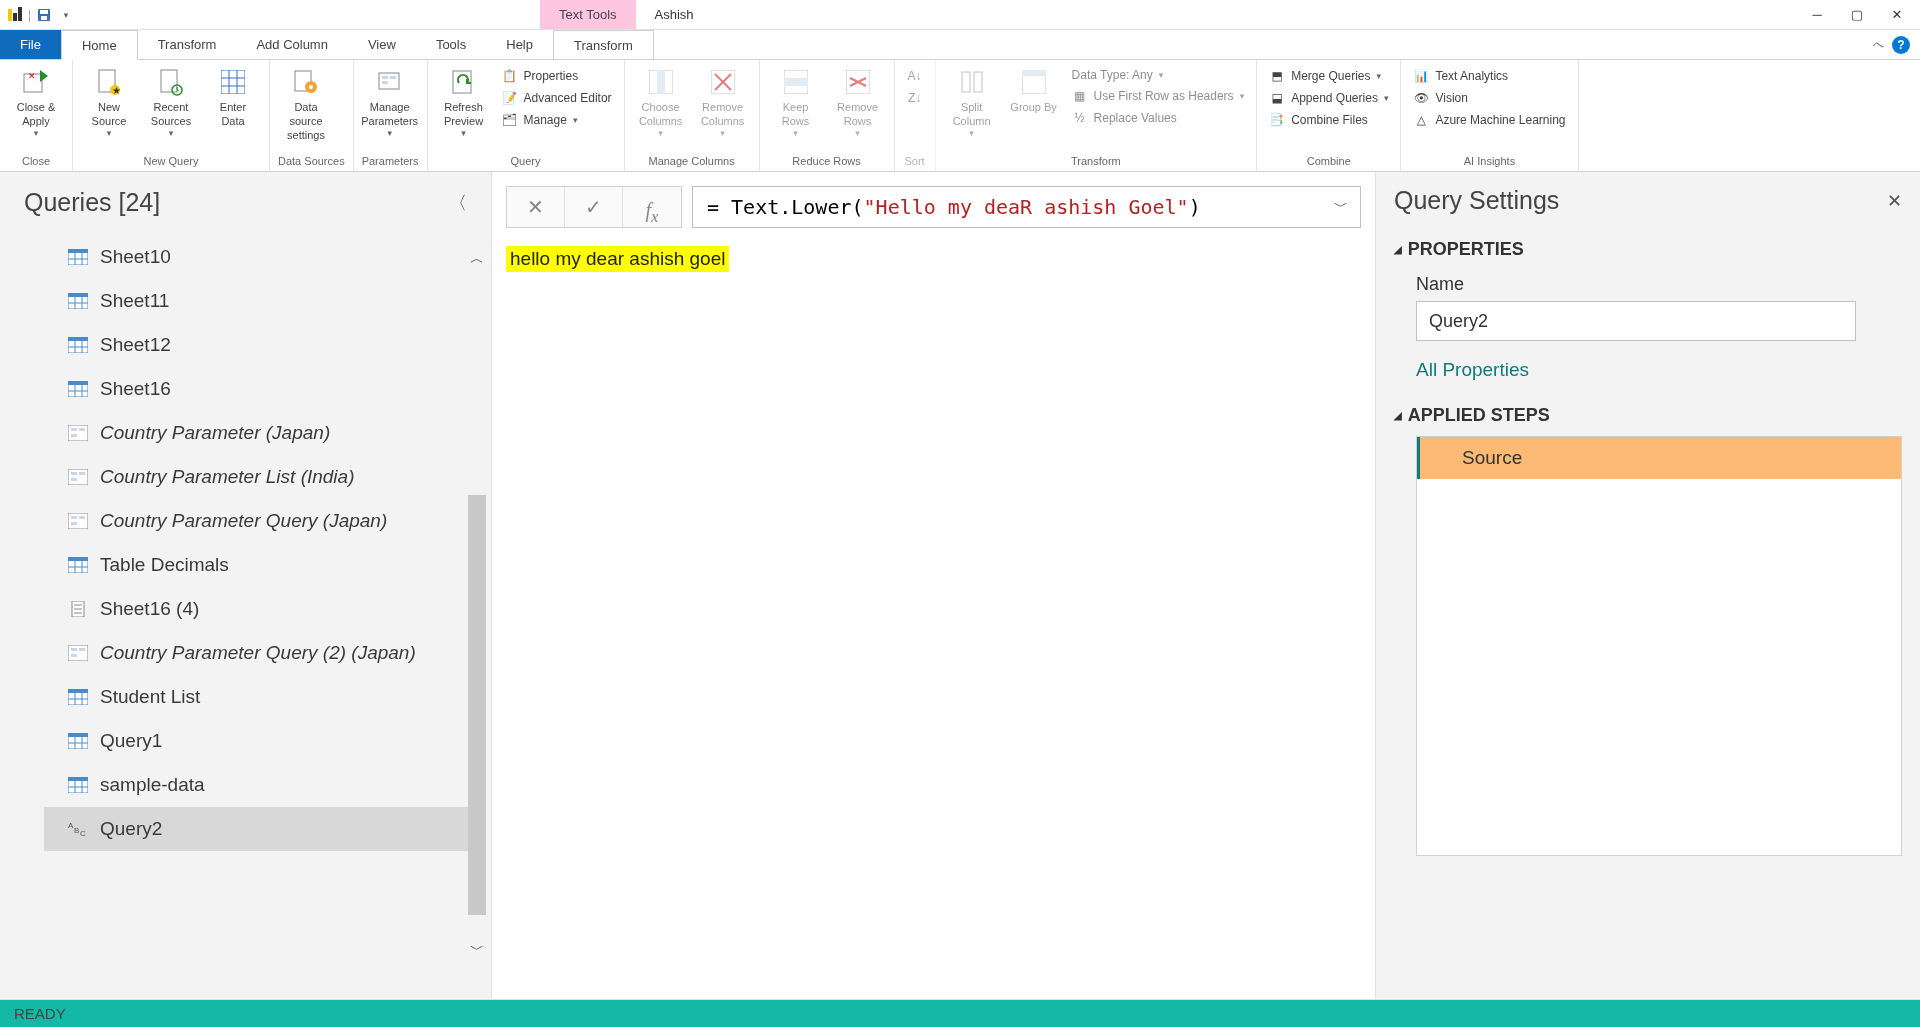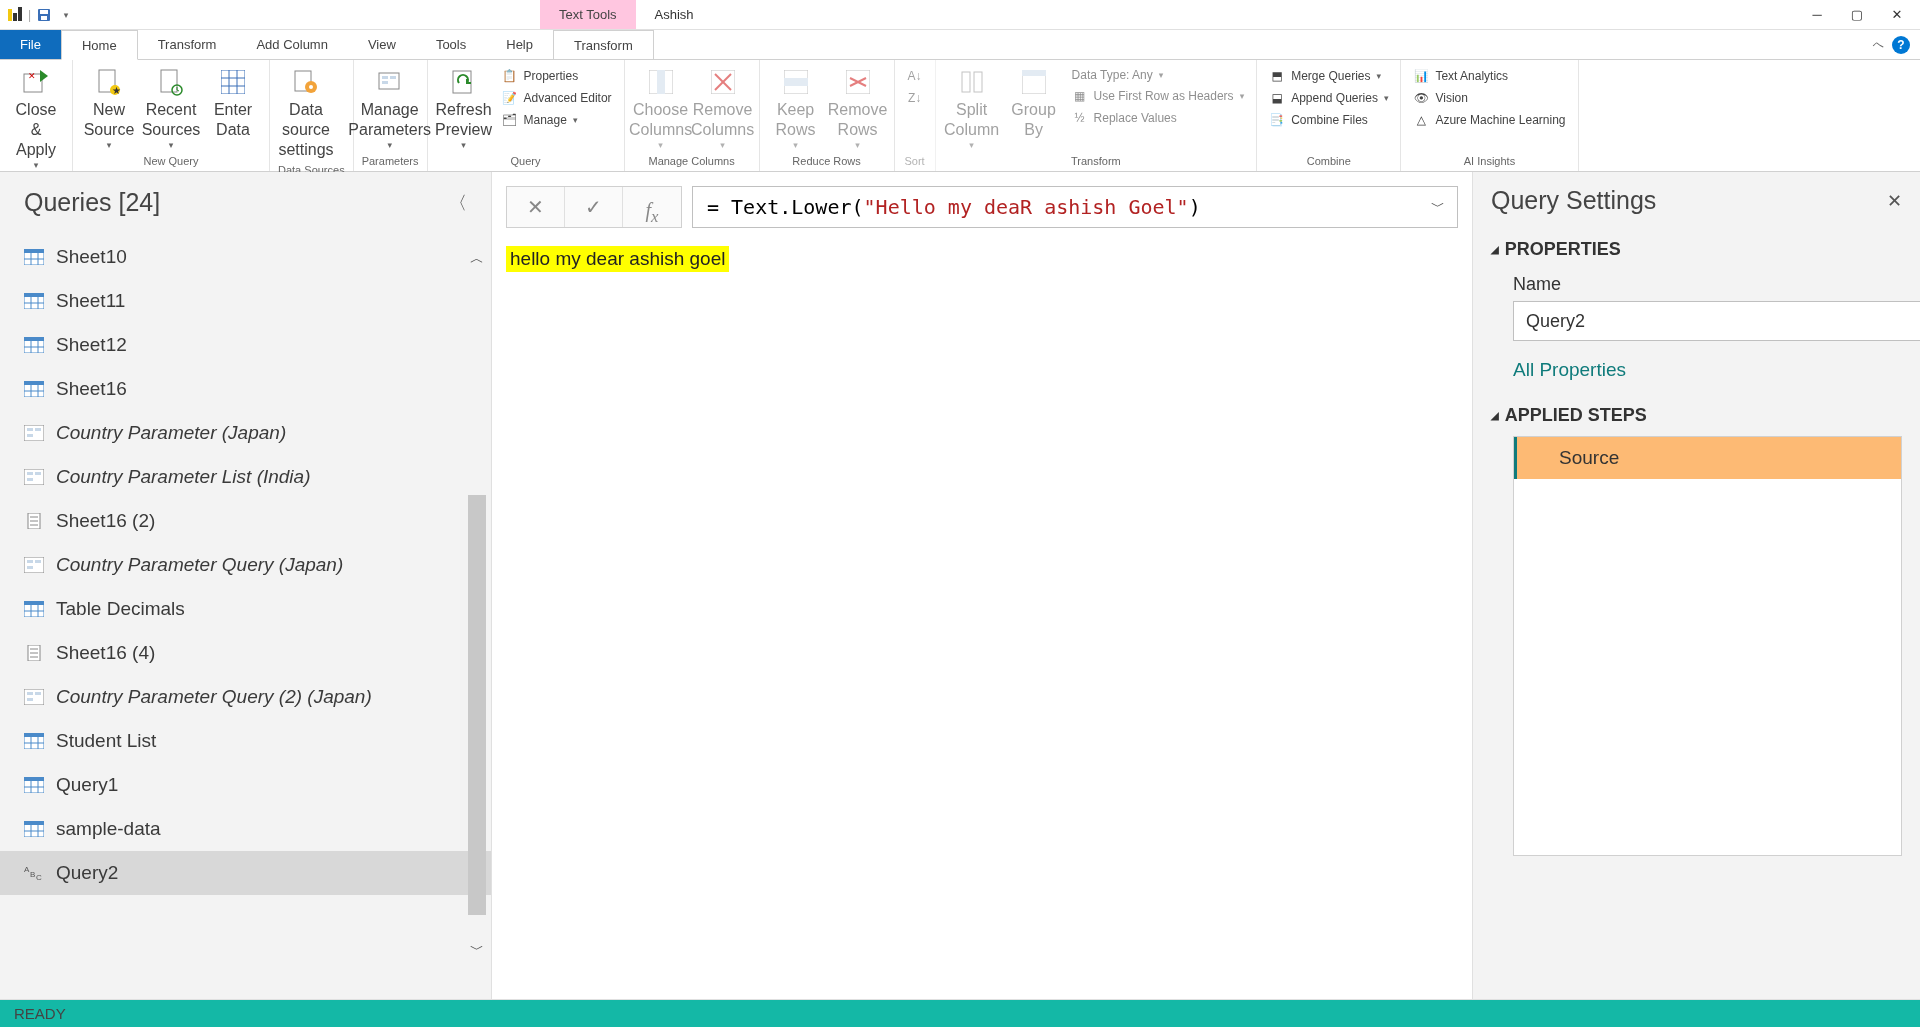--- a/index.html
+++ b/index.html
@@ -20,53 +20,53 @@
 .menu-tab.file { background: #0f6cbd; color: #fff; }
 .menu-tab.active { border: 1px solid #d0d0d0; border-bottom: 1px solid #fff; background: #fff; margin-bottom: -1px; }
 .menu-tab.transform2 { border: 1px solid #d0d0d0; border-bottom: none; }
 
 .ribbon { height: 112px; display: flex; background: #fff; border-bottom: 1px solid #d0d0d0; position: relative; }
 .rib-group { display: flex; flex-direction: column; border-right: 1px solid #e5e5e5; position: relative; padding: 4px 8px 2px 8px; }
 .rib-group-content { display: flex; gap: 6px; flex: 1; align-items: flex-start; }
 .rib-group-label { font-size: 11px; color: #666; text-align: center; padding: 2px 0; }
 .big-btn { display: flex; flex-direction: column; align-items: center; justify-content: flex-start; width: 56px; padding: 2px 2px; cursor: default; }
 .big-btn .icon { width: 32px; height: 32px; margin-bottom: 2px; display: flex; align-items: center; justify-content: center; }
-.big-btn .lbl { font-size: 16px; color: #444; text-align: center; line-height: 20px; }
+.big-btn .lbl { font-size: 11px; color: #444; text-align: center; line-height: 14px; }
 .btn-stack { display: flex; flex-direction: column; gap: 2px; padding-top: 2px; }
 .small-btn { display: flex; align-items: center; gap: 6px; padding: 2px 4px; font-size: 12px; color: #444; cursor: default; white-space: nowrap; }
 .small-btn .si { width: 16px; height: 16px; display: flex; align-items: center; justify-content: center; }
 .dd::after { content: " ▾"; font-size: 9px; color: #666; }
 
 .workspace { display: flex; height: calc(1027px - 30px - 30px - 112px - 28px); }
 .queries-pane { width: 492px; background: #f3f3f3; border-right: 1px solid #e0e0e0; display: flex; flex-direction: column; position: relative; }
 .queries-hdr { display: flex; align-items: center; padding: 16px 24px 10px 24px; }
 .queries-hdr h2 { font-size: 25px; font-weight: 400; color: #444; }
 .collapse-caret { margin-left: auto; font-size: 18px; color: #555; cursor: default; }
-.query-list { flex: 1; overflow: hidden; padding: 8px 0; position: relative; }
+.query-list { flex: 1; overflow: hidden; padding: 8px 15px; position: relative; margin-left: 29px; }
 .query-item { display: flex; align-items: center; gap: 12px; padding: 11px 18px 11px 24px; font-size: 19px; color: #3a3a3a; cursor: default; }
 .query-item.italic { font-style: italic; }
 .query-item.selected { background: #d8d8d8; }
 .query-icon { width: 20px; height: 16px; flex-shrink: 0; }
 .scroll-area { position: absolute; right: 4px; top: 78px; bottom: 40px; width: 20px; display: flex; flex-direction: column; align-items: center; justify-content: space-between; }
 .scroll-arrow { font-size: 14px; color: #555; cursor: default; }
 .scroll-thumb { width: 18px; background: #c8c8c8; flex: 0 0 420px; margin-top: 200px; }
 
 .main-pane { flex: 1; display: flex; flex-direction: column; background: #fff; }
 .formula-row { display: flex; gap: 10px; padding: 14px 14px; align-items: stretch; }
 .formula-btns { display: flex; border: 1px solid #d0d0d0; background: #fafafa; align-items: center; }
 .fbtn { width: 58px; height: 40px; display: flex; align-items: center; justify-content: center; border-right: 1px solid #e0e0e0; font-size: 20px; color: #888; cursor: default; }
 .fbtn:last-child { border-right: none; }
 .formula-input { flex: 1; border: 1px solid #c0c0c0; display: flex; align-items: center; padding: 0 14px; font-family: Consolas, monospace; font-size: 20px; position: relative; }
 .formula-input .expand { position: absolute; right: 12px; font-size: 14px; color: #555; cursor: default; }
 .formula-text .kw { color: #000; }
 .formula-text .str { color: #b22222; }
 .result-area { flex: 1; padding: 4px 14px; }
 .result-highlight { background: #ffff00; padding: 2px 4px; font-size: 19px; color: #222; display: inline-block; }
 
-.settings-pane { width: 448px; background: #f3f3f3; border-left: 1px solid #e0e0e0; padding: 14px 18px; }
+.settings-pane { width: 545px; background: #f3f3f3; border-left: 1px solid #e0e0e0; padding: 14px 18px; }
 .settings-hdr { display: flex; align-items: center; }
 .settings-hdr h2 { font-size: 25px; font-weight: 400; color: #444; }
 .close-x { margin-left: auto; font-size: 18px; color: #555; cursor: default; }
 .section { margin-top: 24px; }
 .section-hdr { display: flex; align-items: center; gap: 6px; font-size: 18px; font-weight: 700; color: #333; }
 .section-hdr .tri { font-size: 10px; }
 .prop-label { font-size: 18px; color: #333; margin: 14px 0 6px 22px; }
 .prop-input { width: 440px; margin-left: 22px; height: 40px; border: 1px solid #c0c0c0; background: #fff; padding: 0 12px; font-size: 18px; color: #333; }
 .all-props { margin: 18px 0 0 22px; color: #0f7b7b; font-size: 19px; cursor: default; }
 .steps-box { margin: 10px 0 0 22px; border: 1px solid #d0d0d0; background: #fff; height: 420px; }
@@ -456,31 +456,20 @@
           <span class="query-icon">
             <svg width="20" height="16">
               <rect x="0" y="0" width="20" height="16" fill="#fff" stroke="#888"></rect>
               <rect x="3" y="3" width="6" height="3" fill="#c8d8e8"></rect>
               <rect x="3" y="9" width="6" height="3" fill="#c8d8e8"></rect>
               <rect x="11" y="3" width="6" height="3" fill="#c8d8e8"></rect>
             </svg>
           </span>
           <span>Country Parameter List (India)</span>
         </div>
-        <div class="query-item">
-          <span class="query-icon">
-            <svg width="20" height="16">
-              <rect x="4" y="0" width="12" height="16" fill="#fff" stroke="#888"></rect>
-              <line x1="6" y1="4" x2="14" y2="4" stroke="#888"></line>
-              <line x1="6" y1="8" x2="14" y2="8" stroke="#888"></line>
-              <line x1="6" y1="12" x2="14" y2="12" stroke="#888"></line>
-            </svg>
-          </span>
-          <span>Sheet16 (2)</span>
-        </div>
         <div class="query-item italic">
           <span class="query-icon">
             <svg width="20" height="16">
               <rect x="0" y="0" width="20" height="16" fill="#fff" stroke="#888"></rect>
               <rect x="3" y="3" width="6" height="3" fill="#c8d8e8"></rect>
               <rect x="3" y="9" width="6" height="3" fill="#c8d8e8"></rect>
               <rect x="11" y="3" width="6" height="3" fill="#c8d8e8"></rect>
             </svg>
           </span>
           <span>Country Parameter Query (Japan)</span>

